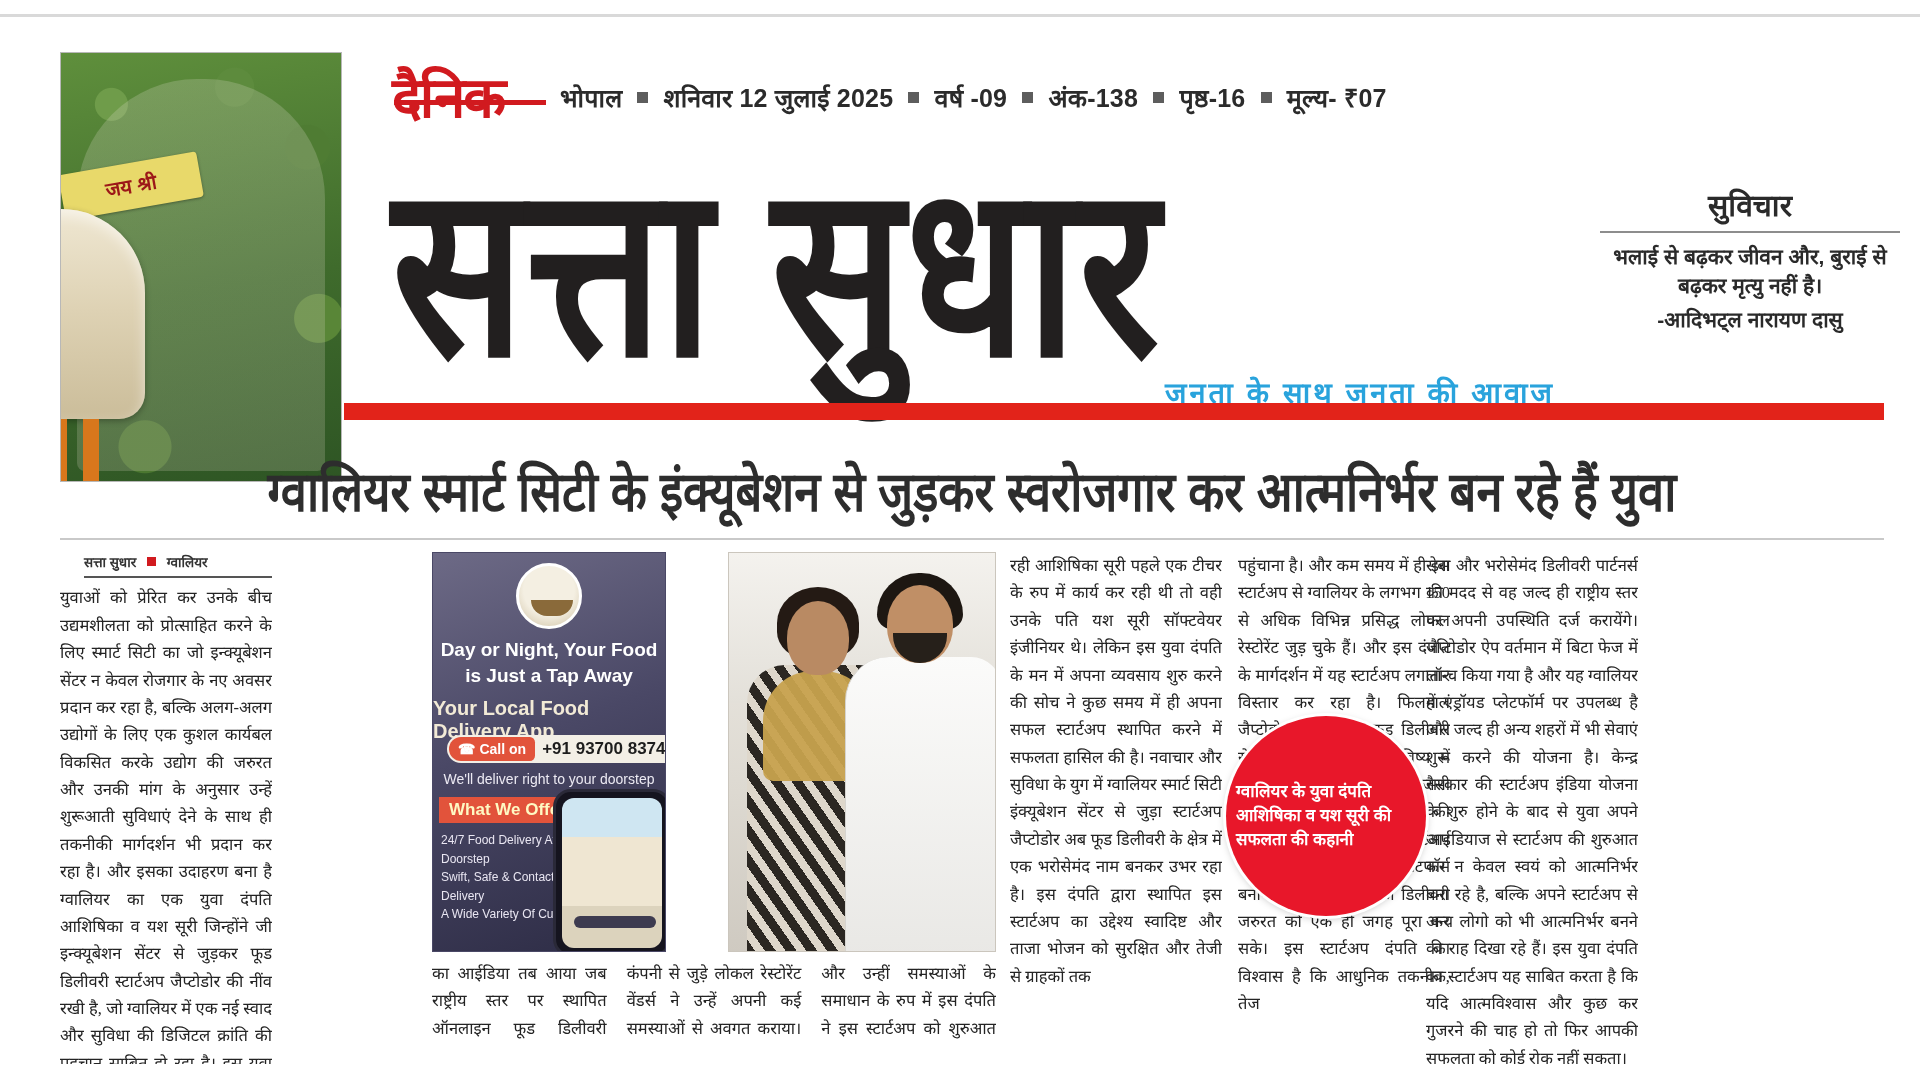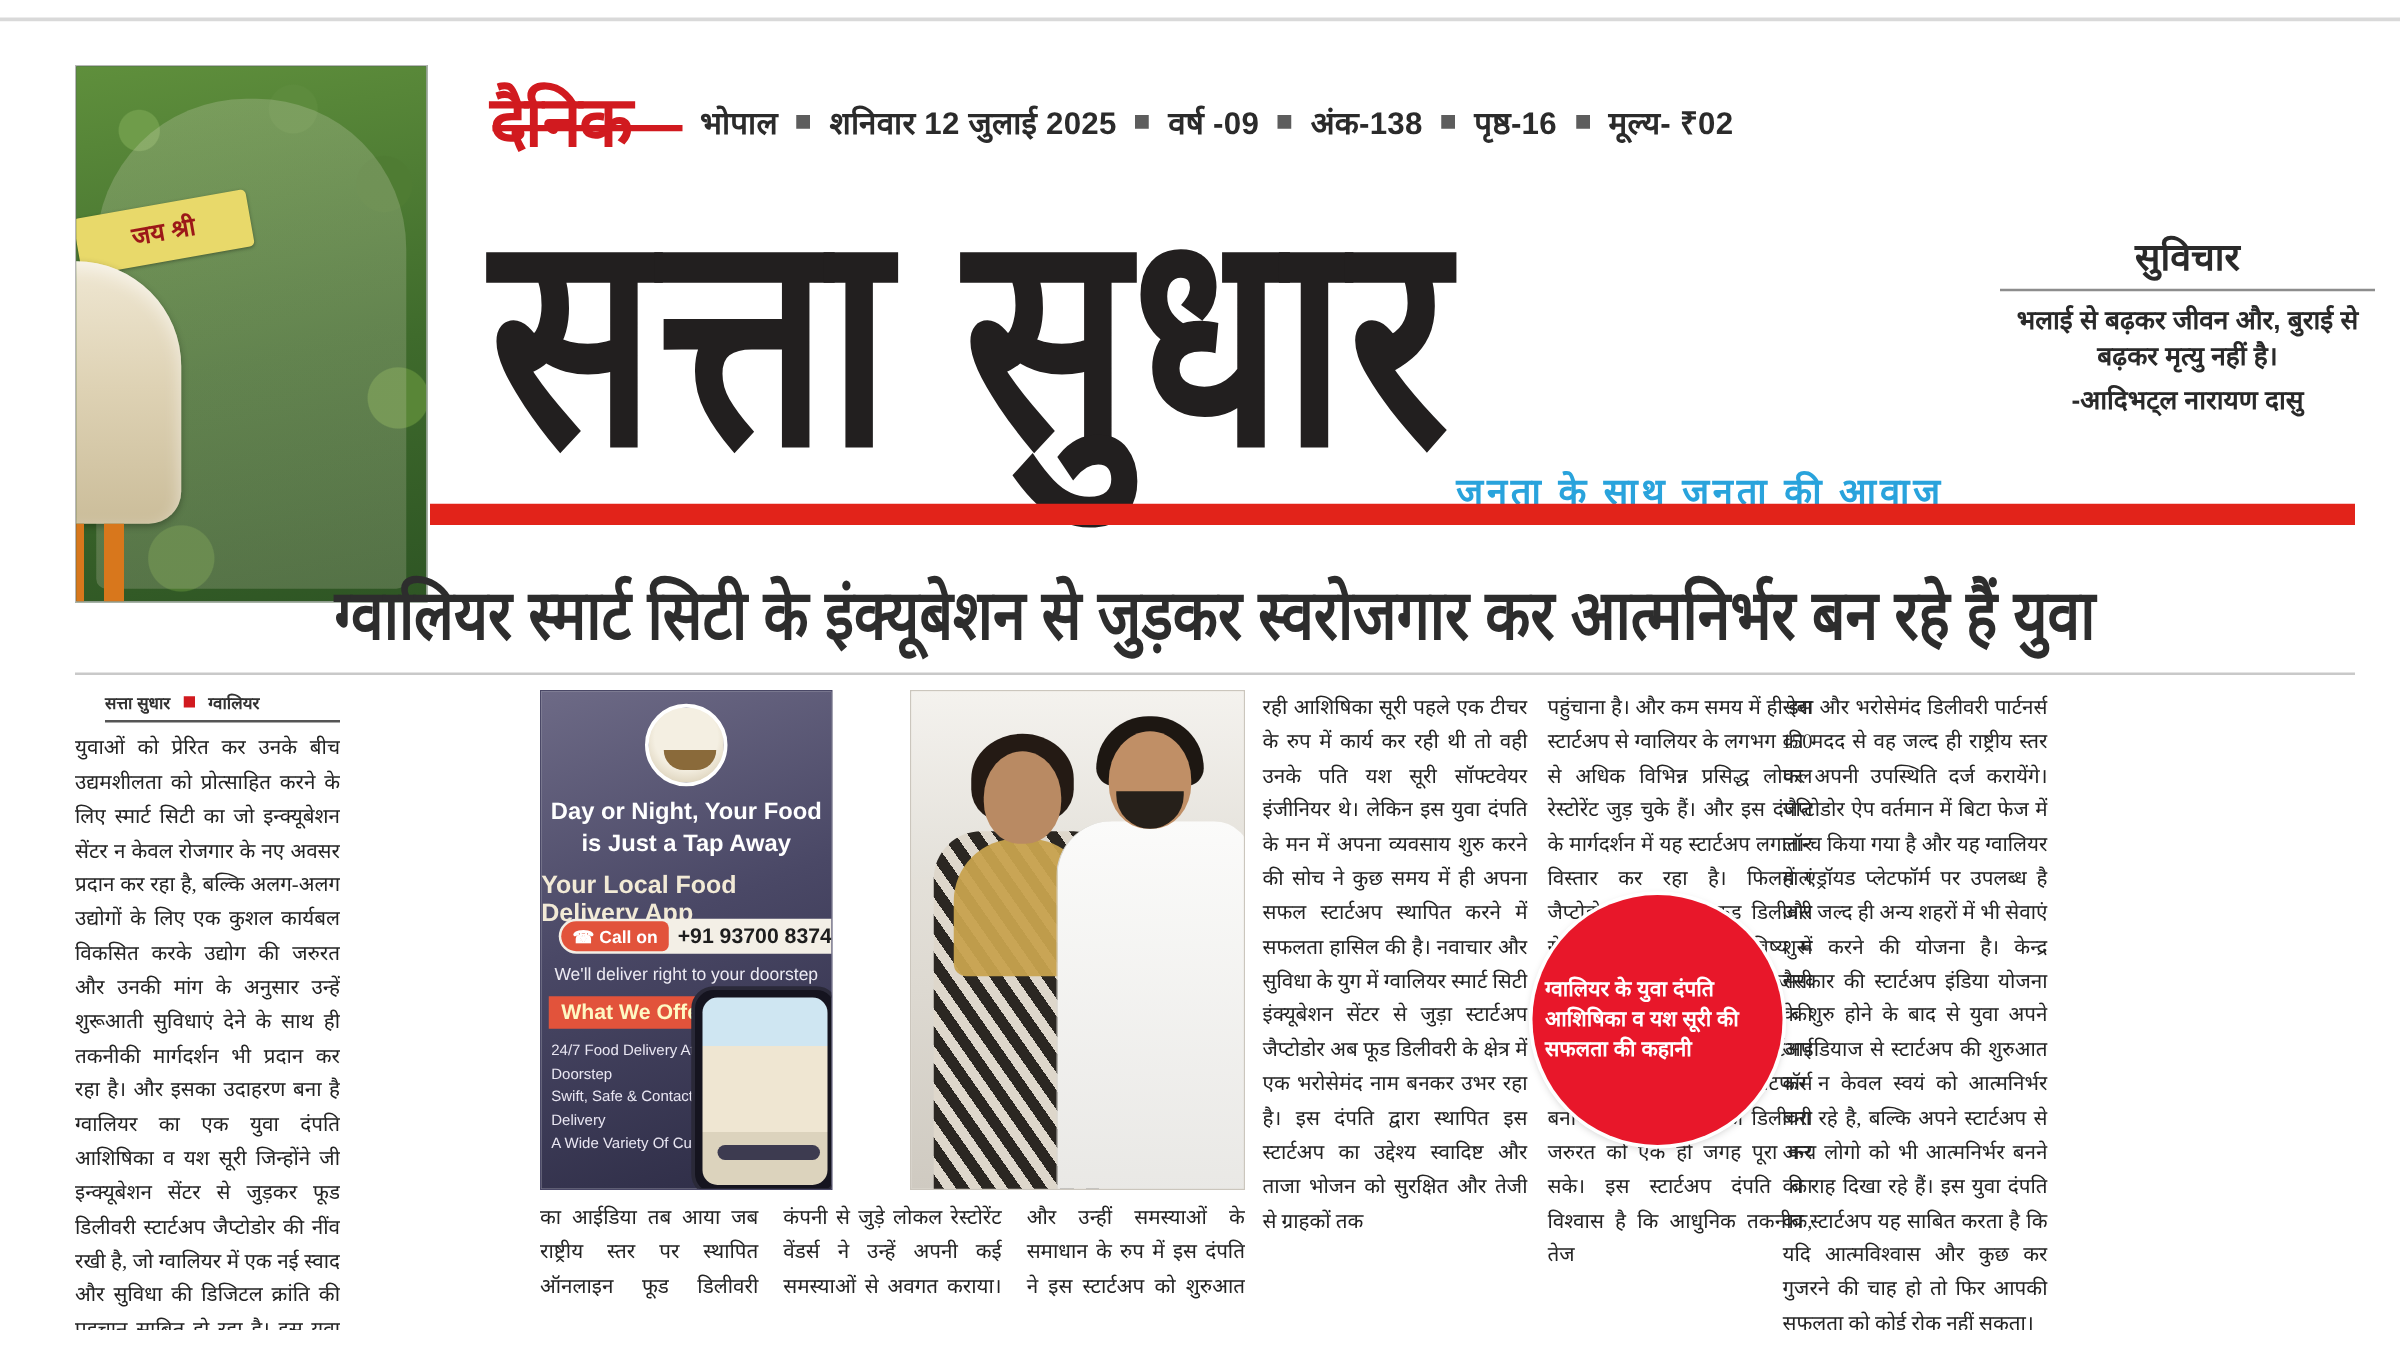--- a/index.html
+++ b/index.html
@@ -368,21 +368,21 @@
       <span>भोपाल</span>
       <span class="sq"></span>
       <span>शनिवार 12 जुलाई 2025</span>
       <span class="sq"></span>
       <span>वर्ष -09</span>
       <span class="sq"></span>
       <span>अंक-138</span>
       <span class="sq"></span>
       <span>पृष्ठ-16</span>
       <span class="sq"></span>
-      <span>मूल्य- ₹02</span>
+      <span>मूल्य- ₹07</span>
     </div>
 
     <div class="masthead-title">सत्ता सुधार</div>
     <div class="masthead-tagline">जनता के साथ जनता की आवाज</div>
 
     <div class="suvichar">
       <div class="suvichar-title">सुविचार</div>
       <div class="suvichar-rule"></div>
       <div class="suvichar-text">भलाई से बढ़कर जीवन और, बुराई से बढ़कर मृत्यु नहीं है।</div>
       <div class="suvichar-author">-आदिभट्ल नारायण दासु</div>

